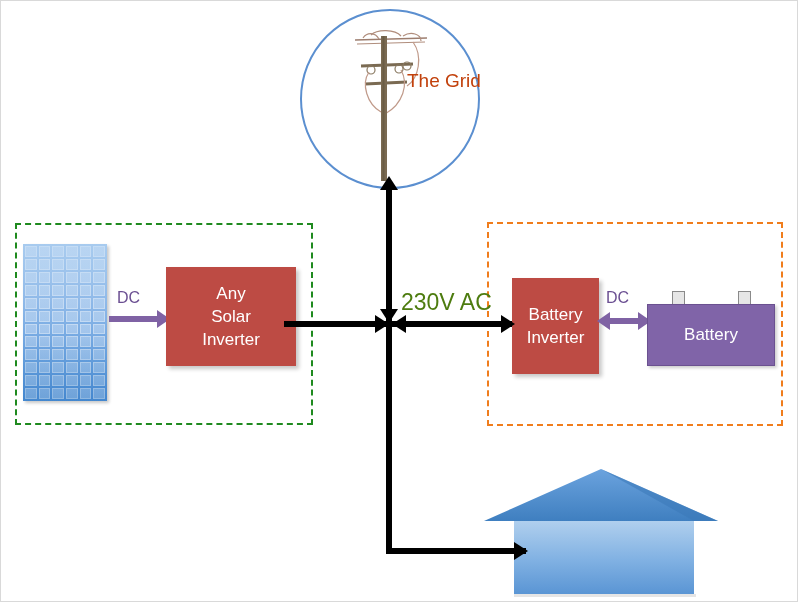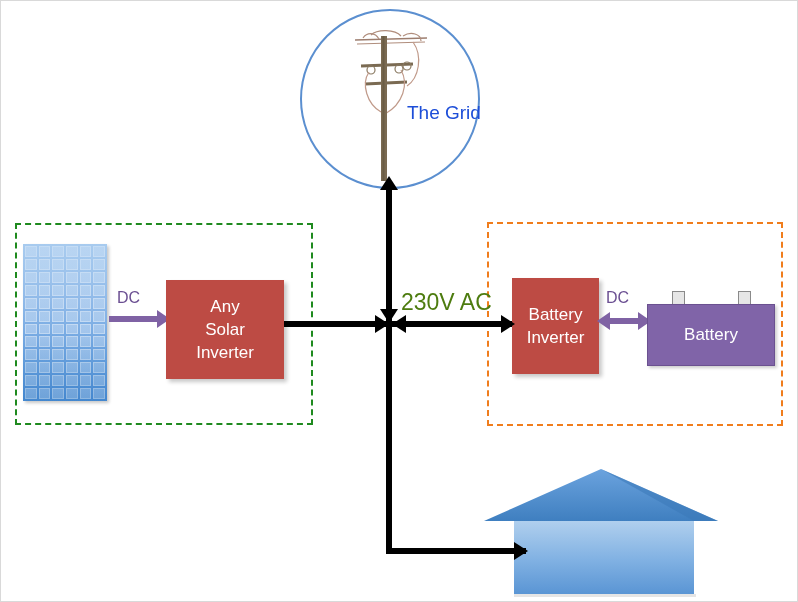--- a/index.html
+++ b/index.html
@@ -82,21 +82,21 @@
     color: #ffffff;
     display: flex;
     align-items: center;
     justify-content: center;
     text-align: center;
     font-size: 17px;
     line-height: 23px;
     white-space: pre-line;
     box-shadow: 3px 3px 4px rgba(0,0,0,0.22);
   }
-  #solar-inverter-box { left: 165px; top: 279px; width: 118px; height: 99px; }
+  #solar-inverter-box { left: 165px; top: 266px; width: 130px; height: 99px; }
   #battery-inverter-box { left: 511px; top: 277px; width: 87px; height: 96px; }
 
   
   #battery-body {
     left: 646px; top: 303px; width: 128px; height: 62px;
     background: #8064a8;
     border: 1px solid #6b5190;
     box-sizing: border-box;
     color: #ffffff;
     display: flex; align-items: center; justify-content: center;
@@ -114,23 +114,23 @@
 
   
   #grid-circle {
     left: 299px; top: 8px; width: 180px; height: 180px;
     border: 2px solid #5b8fd0;
     border-radius: 50%;
     box-sizing: border-box;
     background: #ffffff;
   }
   #grid-label {
-    left: 406px; top: 101px;
+    left: 406px; top: 69px;
     font-size: 19px;
-    color: #1d4ed8;
+    color: #c2410c;
   }
   #utility-pole { left: 340px; top: 25px; width: 100px; height: 155px; }
 
   
   #house { left: 480px; top: 460px; width: 245px; height: 142px; }
 
   
   .wire { background: #000000; }
   
   #wire-solar-to-junction { left: 283px; top: 320px; width: 106px; height: 6px; }

